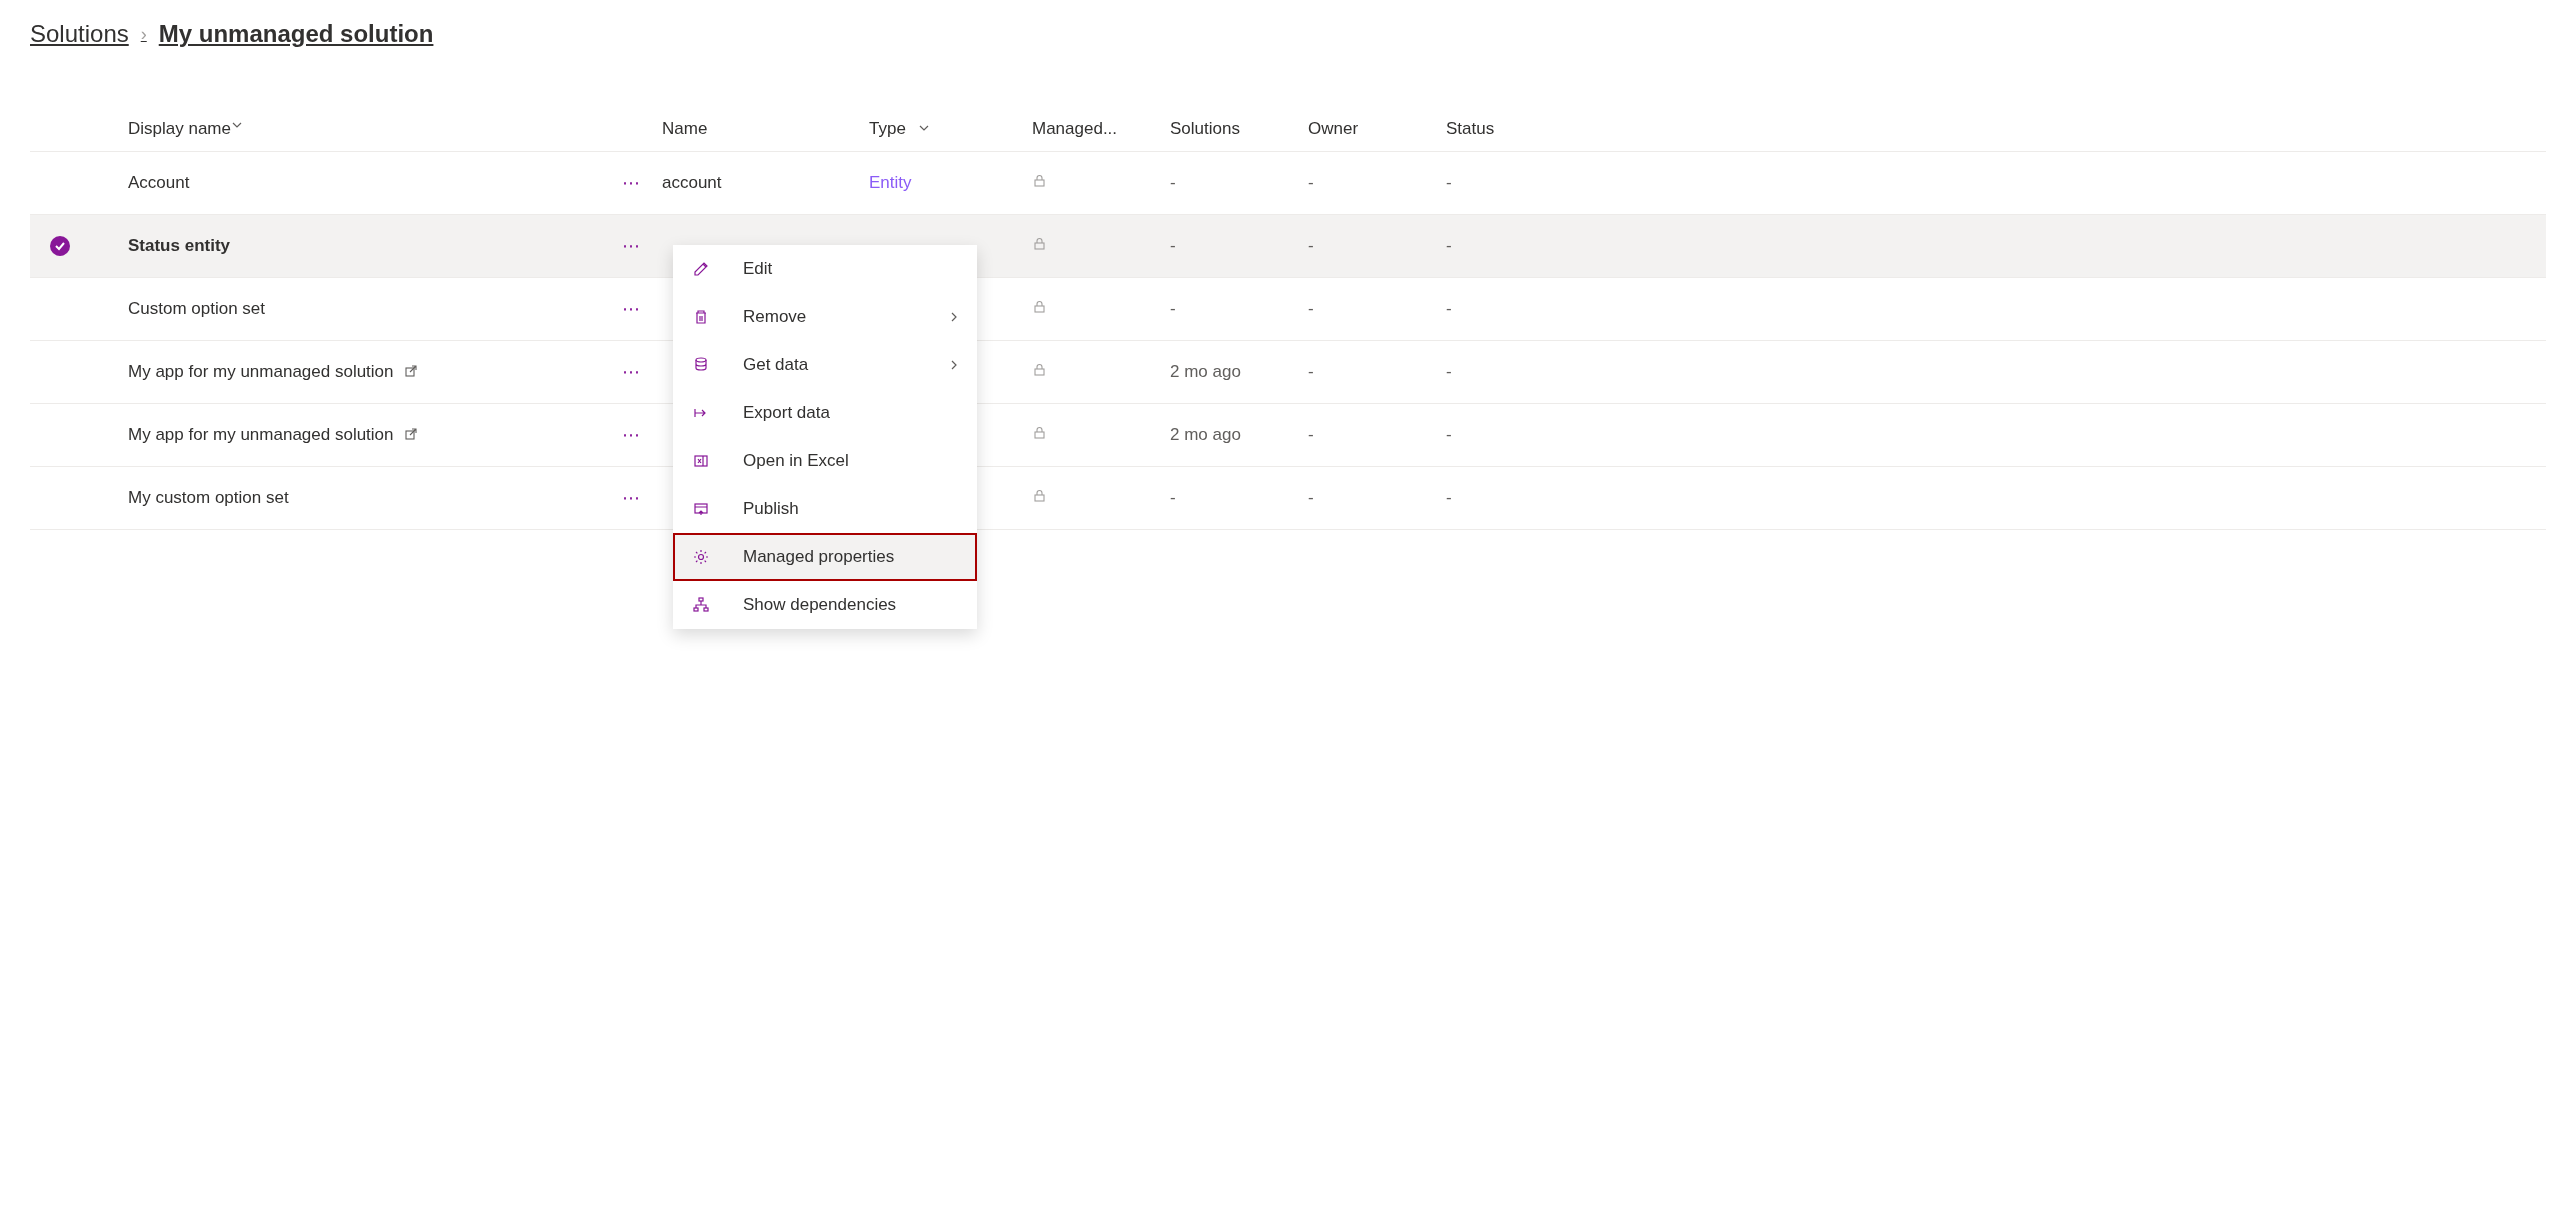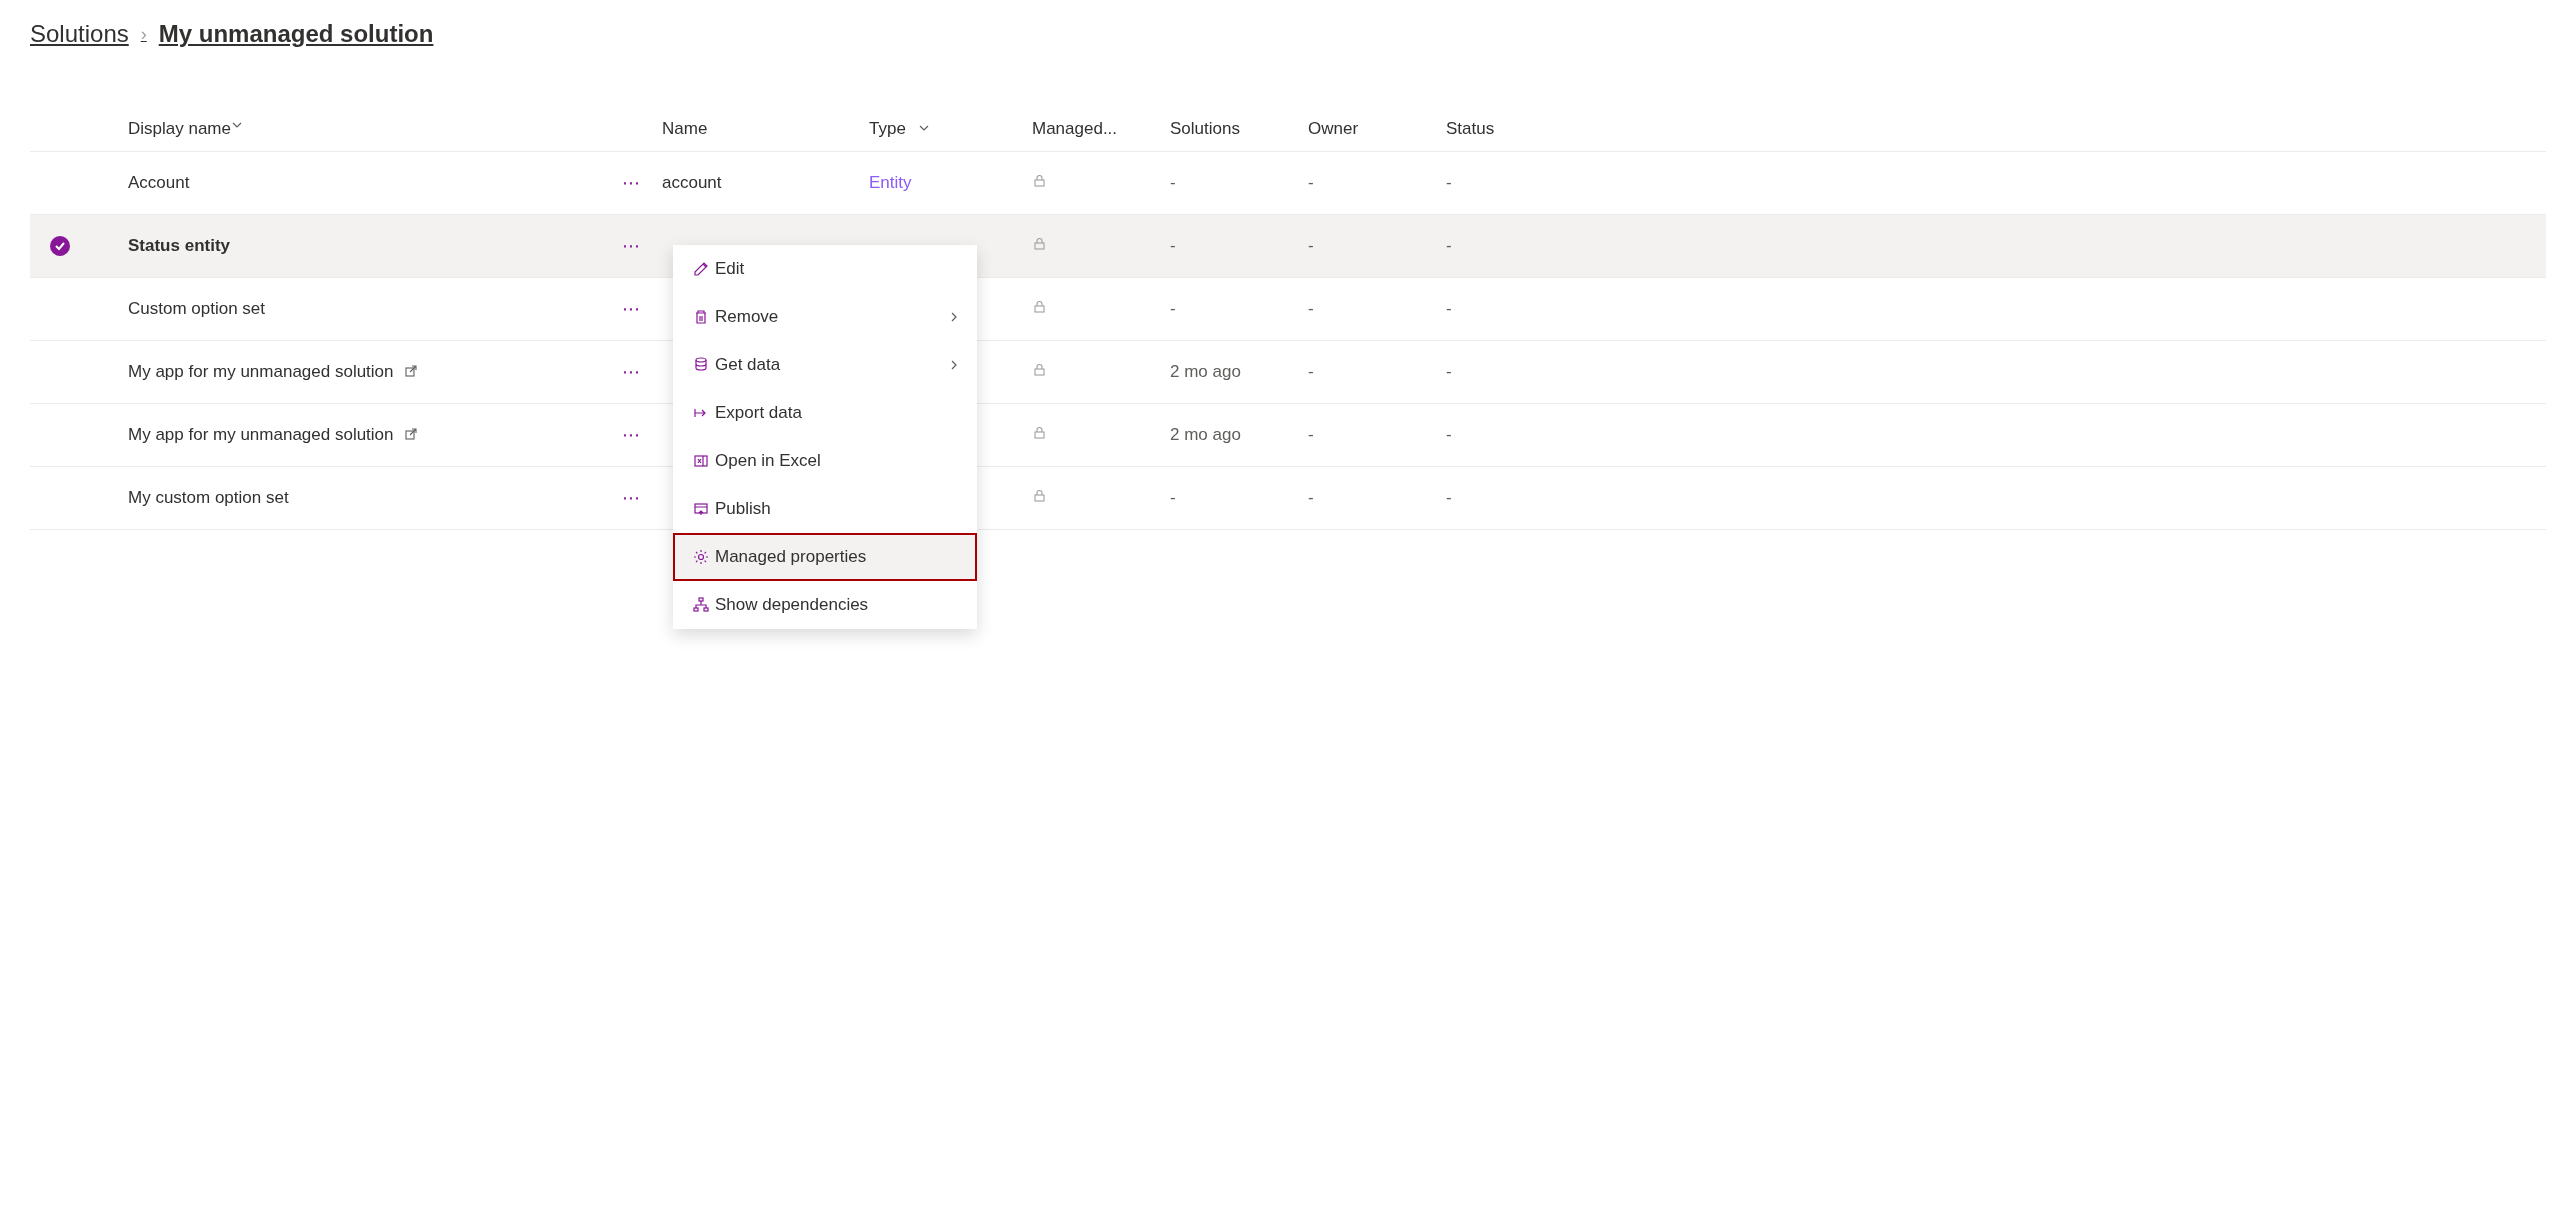--- a/index.html
+++ b/index.html
@@ -166,21 +166,21 @@
       width: 304px;
       z-index: 1000;
     }
     .menu-item {
       display: flex;
       align-items: center;
       padding: 14px 18px;
       font-size: 17px;
       color: #323130;
       cursor: pointer;
-      gap: 4px;
+      gap: 32px;
     }
     .menu-item.highlighted {
       background: #f3f2f1;
       outline: 2px solid #a80000;
       outline-offset: -2px;
     }
     .menu-icon {
       width: 20px;
       height: 20px;
       display: flex;

